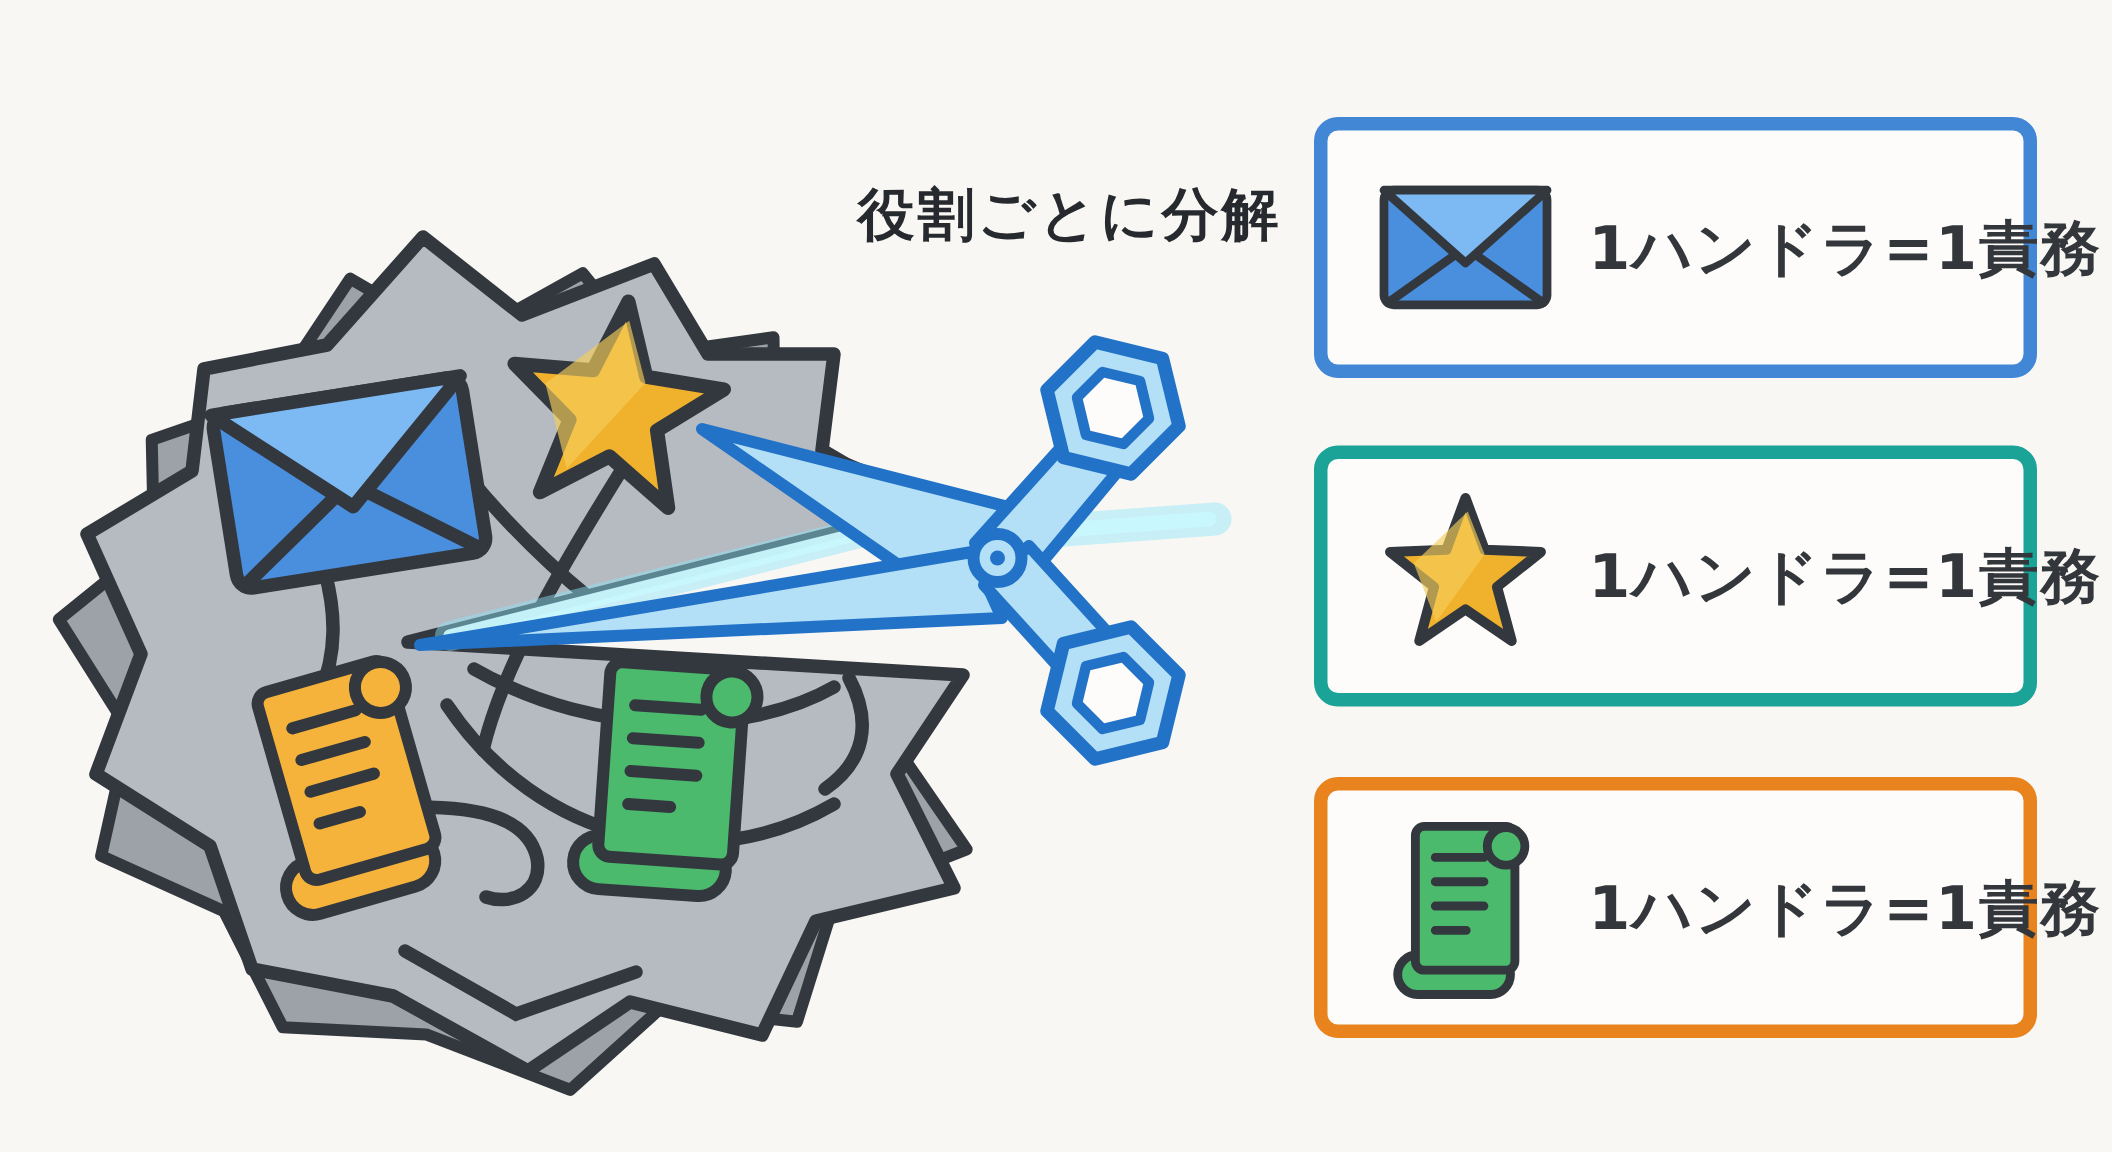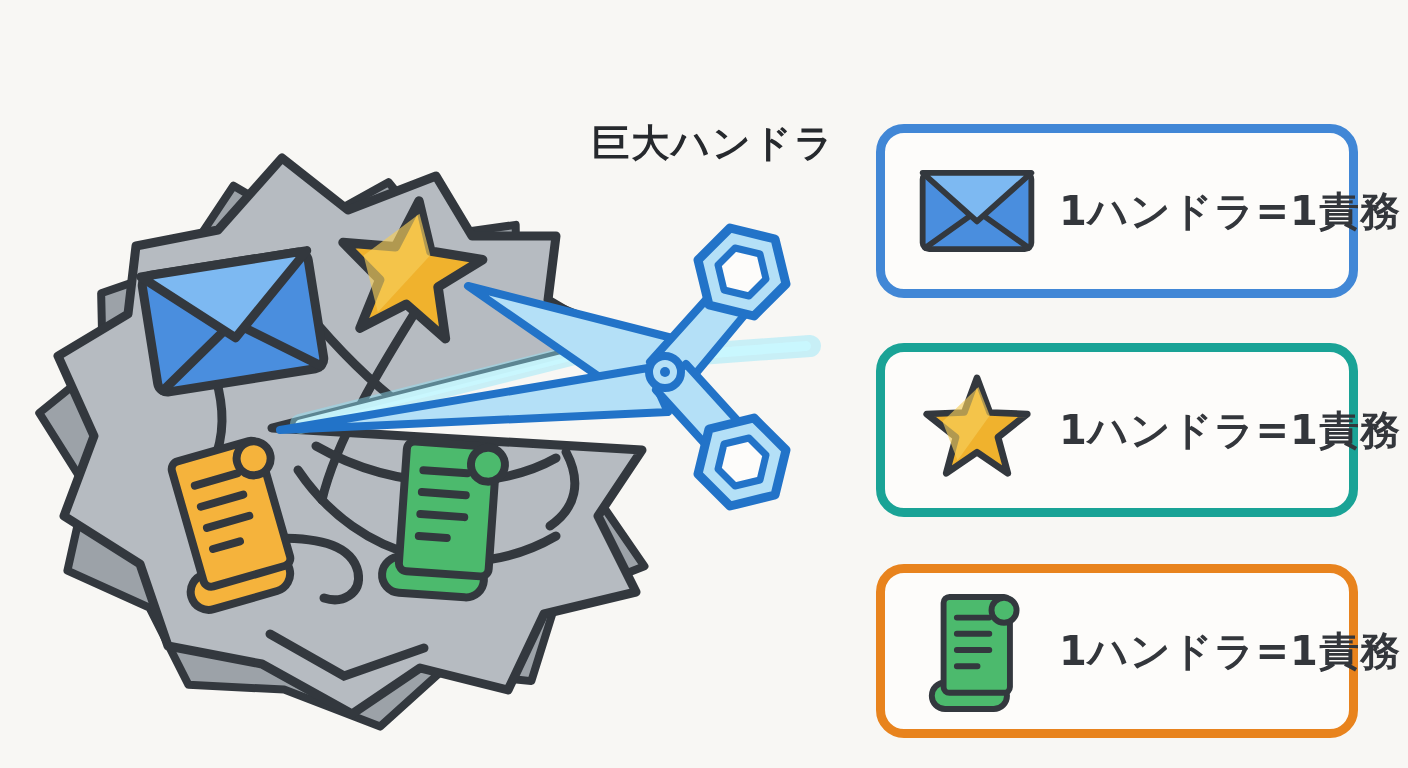--- a/index.html
+++ b/index.html
@@ -15,43 +15,43 @@
   }
   .decompose-label{
     position:absolute;left:548px;top:118px;width:330px;
     text-align:center;font-size:38px;font-weight:700;
     color:var(--text_dark,#26292d);letter-spacing:2px;
   }
   .illustration{position:absolute;left:0;top:0;width:870px;height:768px;}
   .handler-box{
     position:absolute;left:876px;width:482px;height:174px;
     background:var(--card,#fdfcfa);
-    border:9px solid #888;border-radius:28px;box-sizing:border-box;
-    display:flex;align-items:center;margin-top:46px;
+    border:9px solid #888;border-radius:16px;box-sizing:border-box;
+    display:flex;align-items:center;
   }
   .box-1{top:78px;border-color:var(--box_blue,#4187d6);}
   .box-2{top:297px;border-color:var(--box_teal,#1aa396);}
   .box-3{top:518px;border-color:var(--box_orange,#e8831d);}
   .icon-slot{
     width:136px;margin-left:24px;flex:0 0 auto;
     display:flex;align-items:center;justify-content:center;
   }
   .icon-slot svg{overflow:visible;display:block;}
   .box-label{
     font-size:40px;font-weight:700;color:#33363b;
     margin-left:14px;letter-spacing:1px;white-space:nowrap;
   }
 </style>
 </head>
 <body>
 
 <div class="title">
 </div>
 
-<div class="decompose-label">巨大ハンドラ</div>
+<div class="decompose-label">役割ごとに分解</div>
 
 <svg class="illustration" viewBox="0 0 870 768" xmlns="http://www.w3.org/2000/svg">
   <defs>
     <clipPath id="blobClip">
       <path d="M 282,158 L 348,210 L 436,176 L 472,236 L 556,236 L 548,300 L 616,340 L 272,428 L 642,450 L 598,516 L 636,592 L 544,614 L 508,690 L 420,668 L 352,714 L 262,664 L 168,646 L 140,564 L 64,516 L 94,436 L 58,356 L 128,314 L 136,246 L 218,230 Z"></path>
     </clipPath>
 
     <g id="envIcon">
       <rect x="-84" y="-59" width="168" height="118" rx="10" fill="var(--env_body)" stroke="var(--ink)" stroke-width="9"></rect>
       <path d="M -80,57 L 0,0 M 80,57 L 0,0" fill="none" stroke="var(--ink)" stroke-width="9" stroke-linecap="round"></path>

